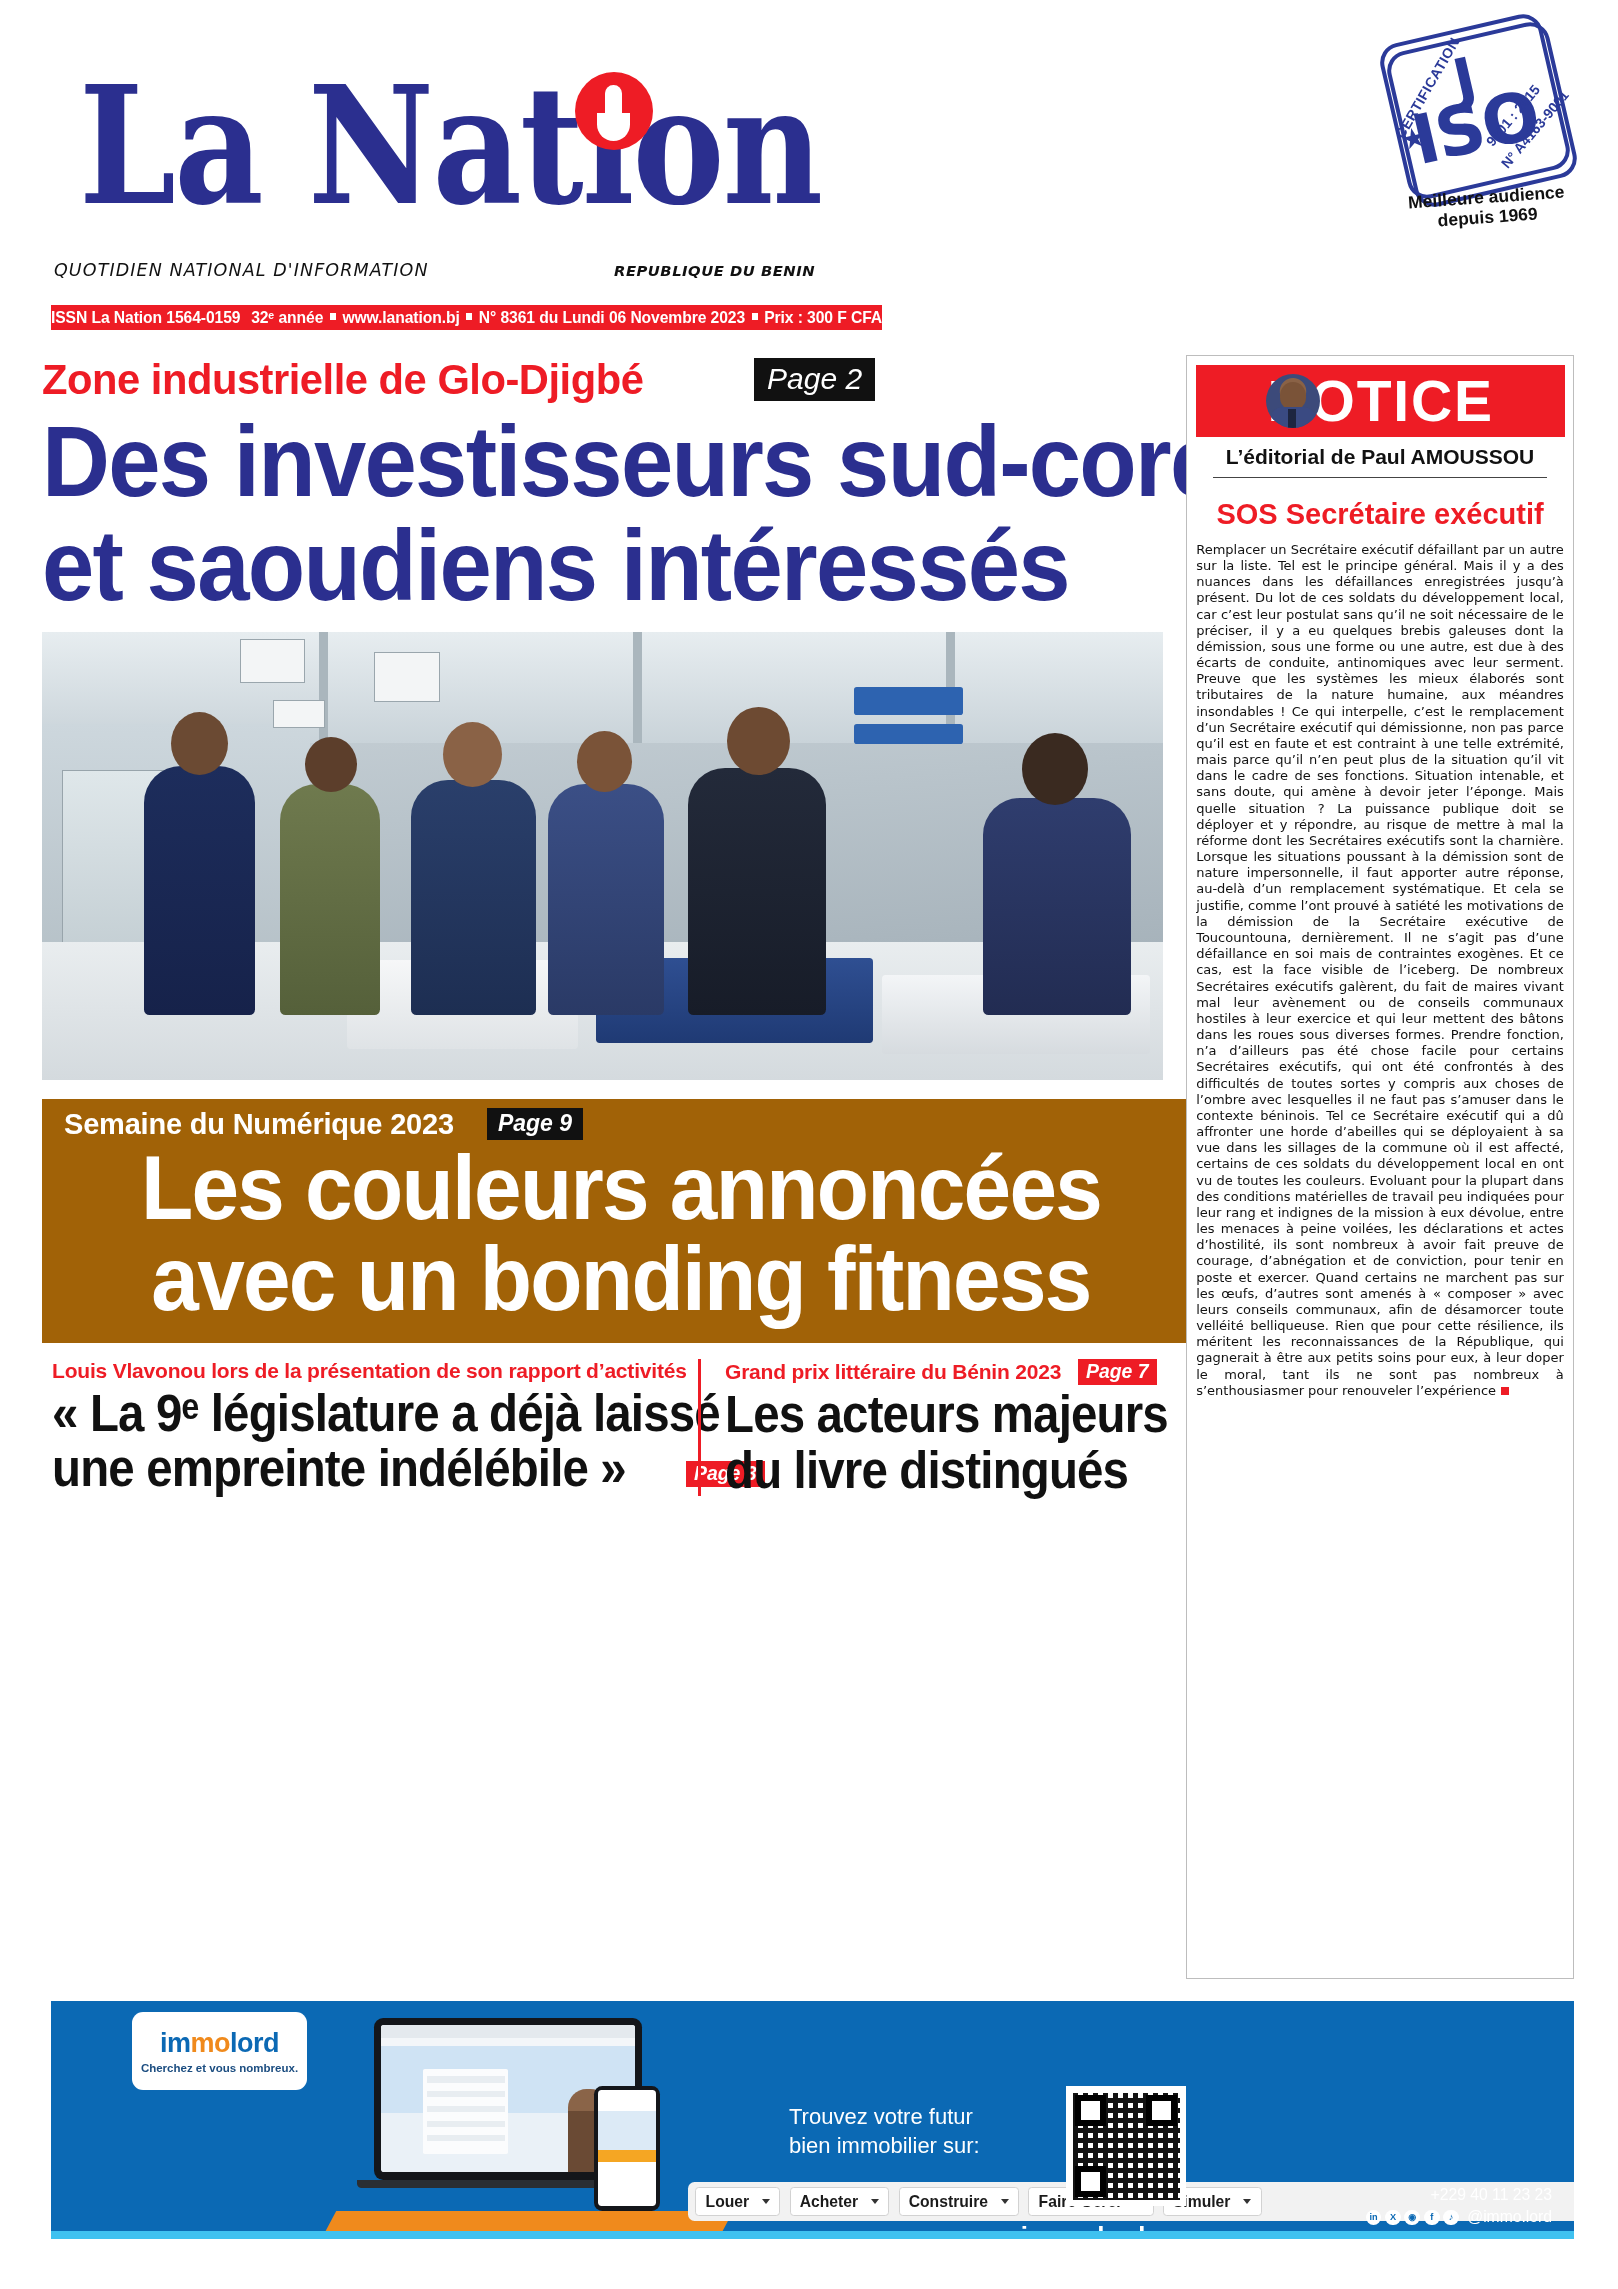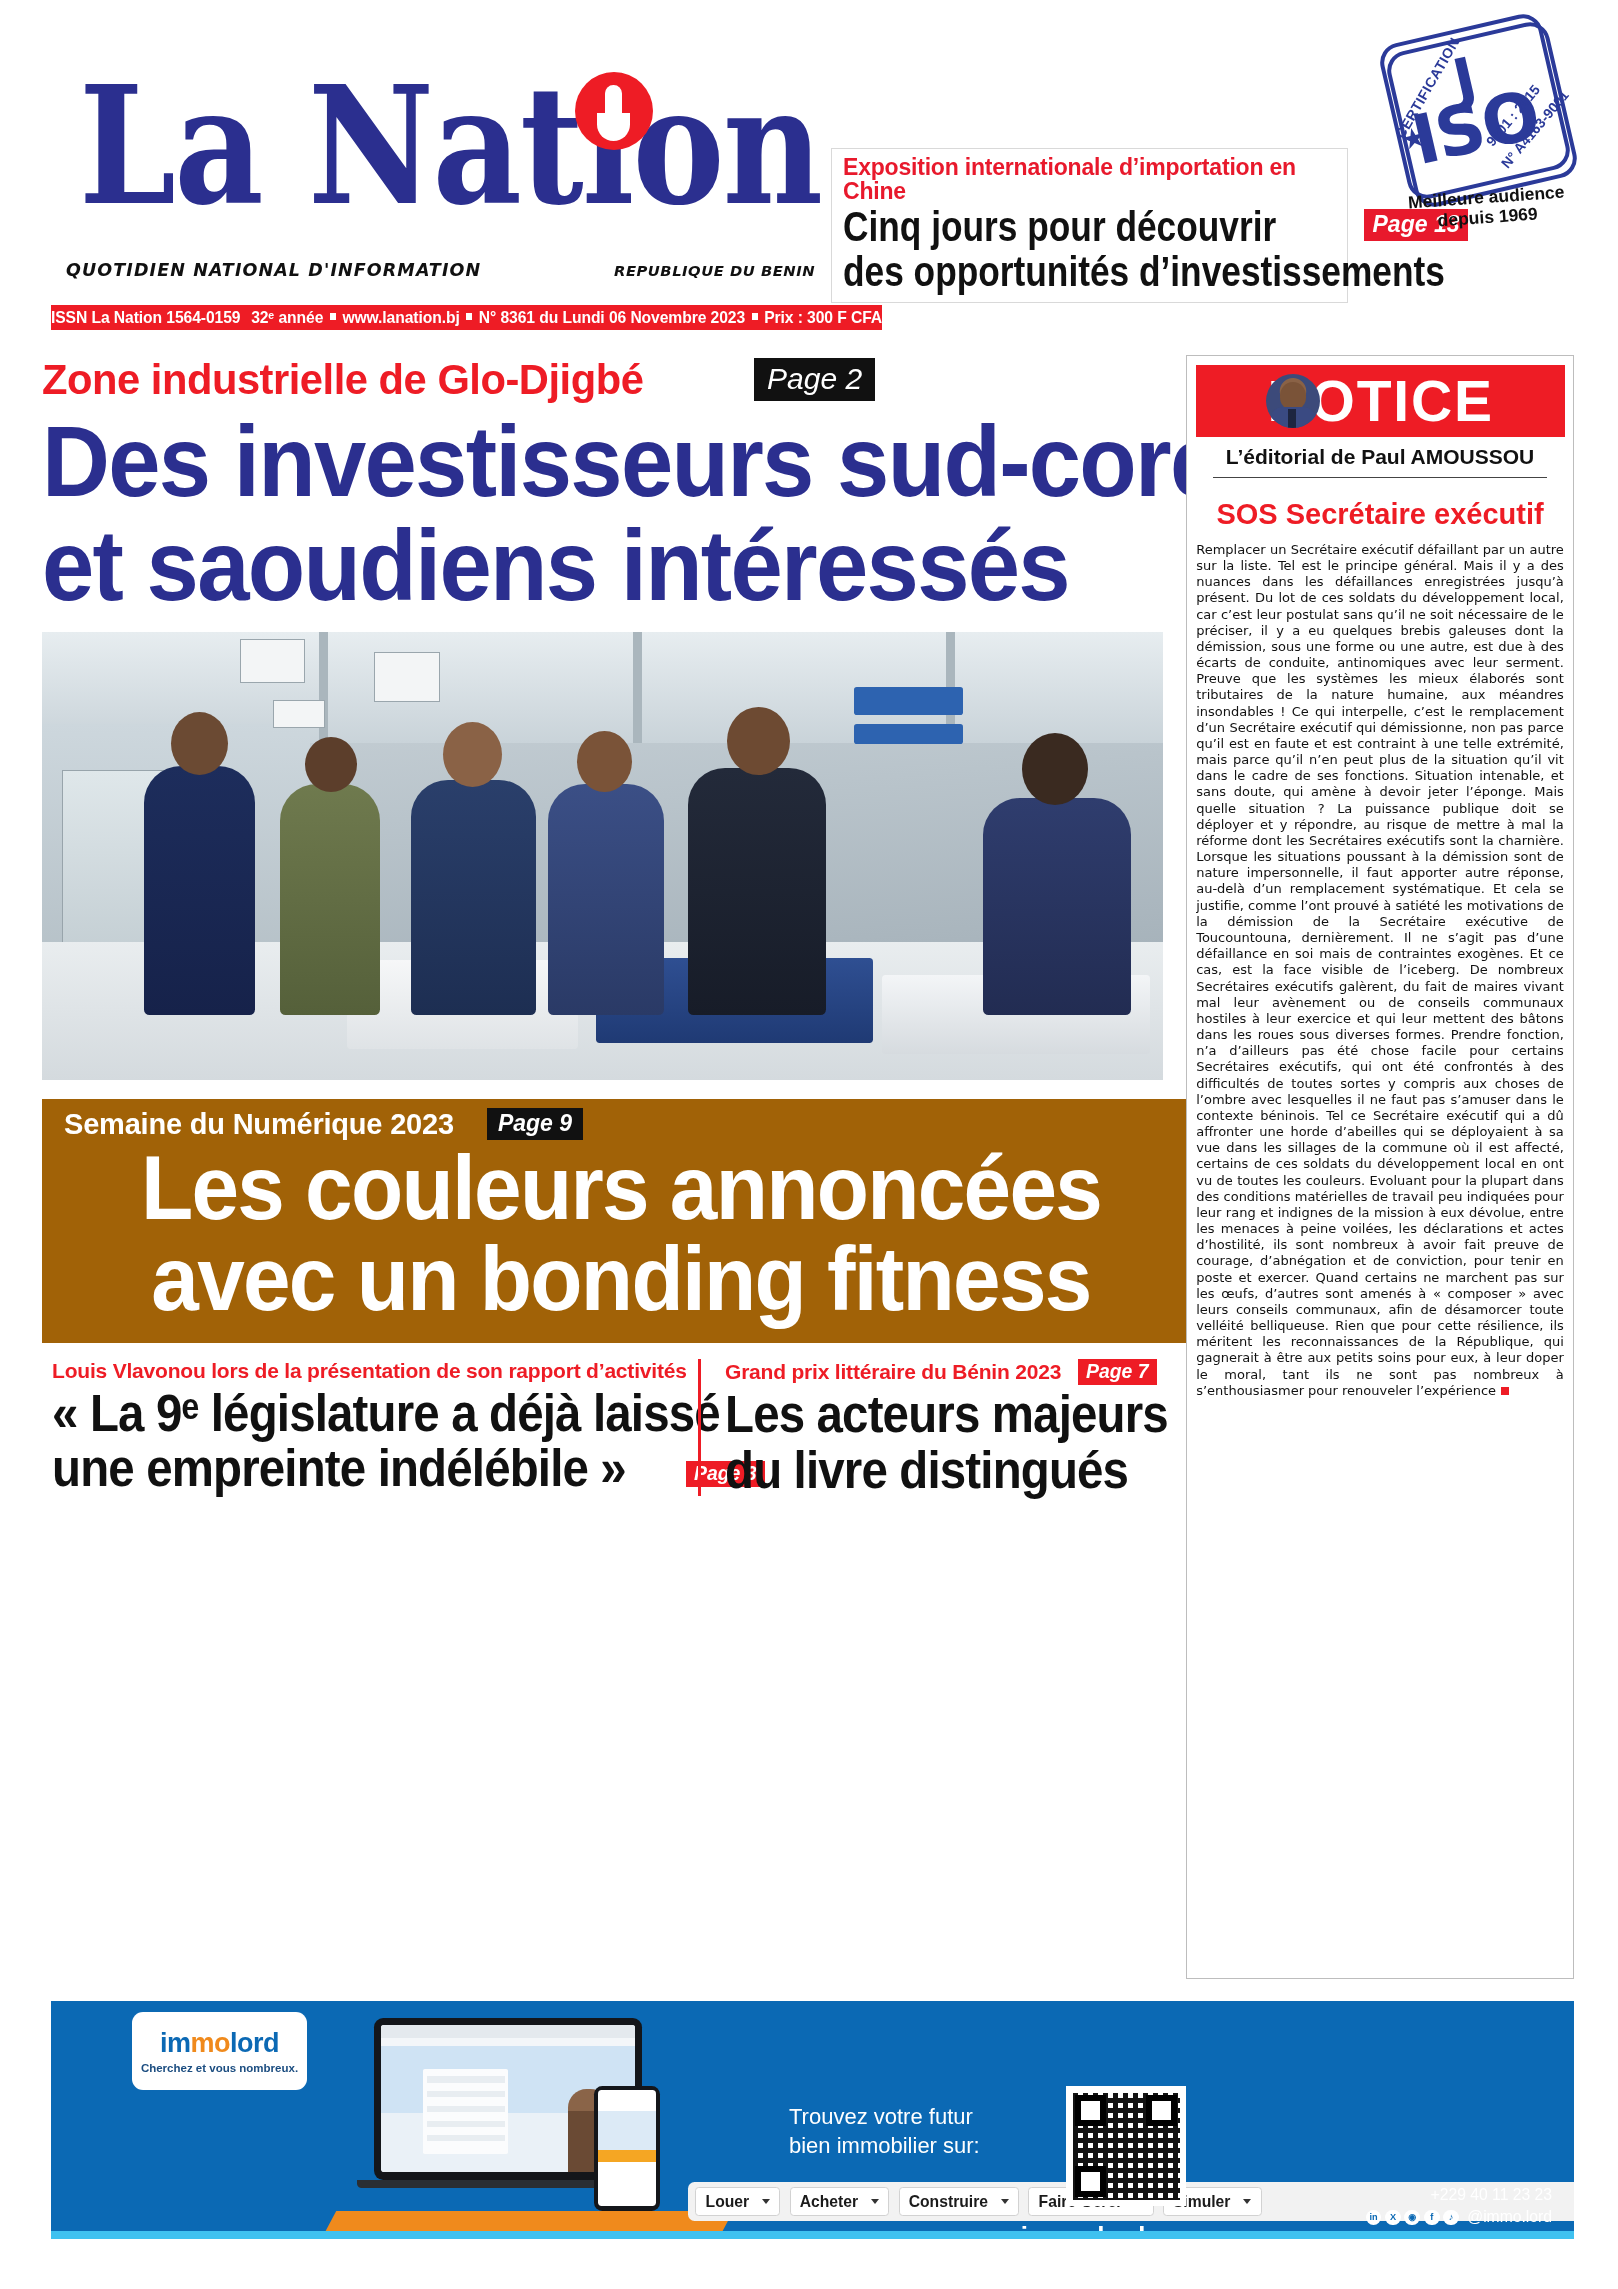--- a/index.html
+++ b/index.html
@@ -39,24 +39,23 @@
     border-radius: 8.3px 8.3px 2.8px 2.8px;
   }
   .logo-dot::before {
     content: "";
     position: absolute; left: 22px; top: 41px;
     width: 33px; height: 28px; background: #fff;
     border-radius: 0 0 16.6px 16.6px;
   }
   .tagline-left {
     position: absolute; left: 54px; top: 260px;
-    font-size: 17.5px; font-weight: bold; font-style: italic;
+    font-size: 17.5px; font-weight: normal; font-style: italic;
     letter-spacing: 1.1px; color: #111;
     font-family: "DejaVu Sans", sans-serif;
-    margin-left: 12px;
   }
   .tagline-right {
     position: absolute; left: 614px; top: 262px;
     font-size: 14.8px; font-weight: bold; font-style: italic;
     letter-spacing: 0.5px; color: #111;
     font-family: "DejaVu Sans", sans-serif;
   }
 
   
   .top-teaser {
@@ -371,28 +370,20 @@
   <div class="masthead">
 
     <div class="logo-wrap">
       <div class="logo-title">La Nation</div>
       <div class="logo-dot"></div>
     </div>
 
     <div class="tagline-left">QUOTIDIEN  NATIONAL  D'INFORMATION</div>
     <div class="tagline-right">REPUBLIQUE DU BENIN</div>
 
-    <div class="top-teaser">
-      <div class="kicker">Exposition internationale d’importation en Chine</div>
-      <div class="tt-row">
-        <div class="tt-line">Cinq jours pour découvrir</div>
-        <div class="page-badge-red">Page 13</div>
-      </div>
-      <div class="tt-line">des opportunités d’investissements</div>
-    </div>
 
     <div class="iso-stamp">
       <div class="iso-box"></div>
       <div class="iso-box2"></div>
       <div class="iso-j">J</div>
       <div class="iso-star">★</div>
       <div class="iso-iso">ISO</div>
       <div class="iso-cert">CERTIFICATION</div>
       <div class="iso-9001">9001 : 2015</div>
       <div class="iso-num">N° A4163-9001</div>

